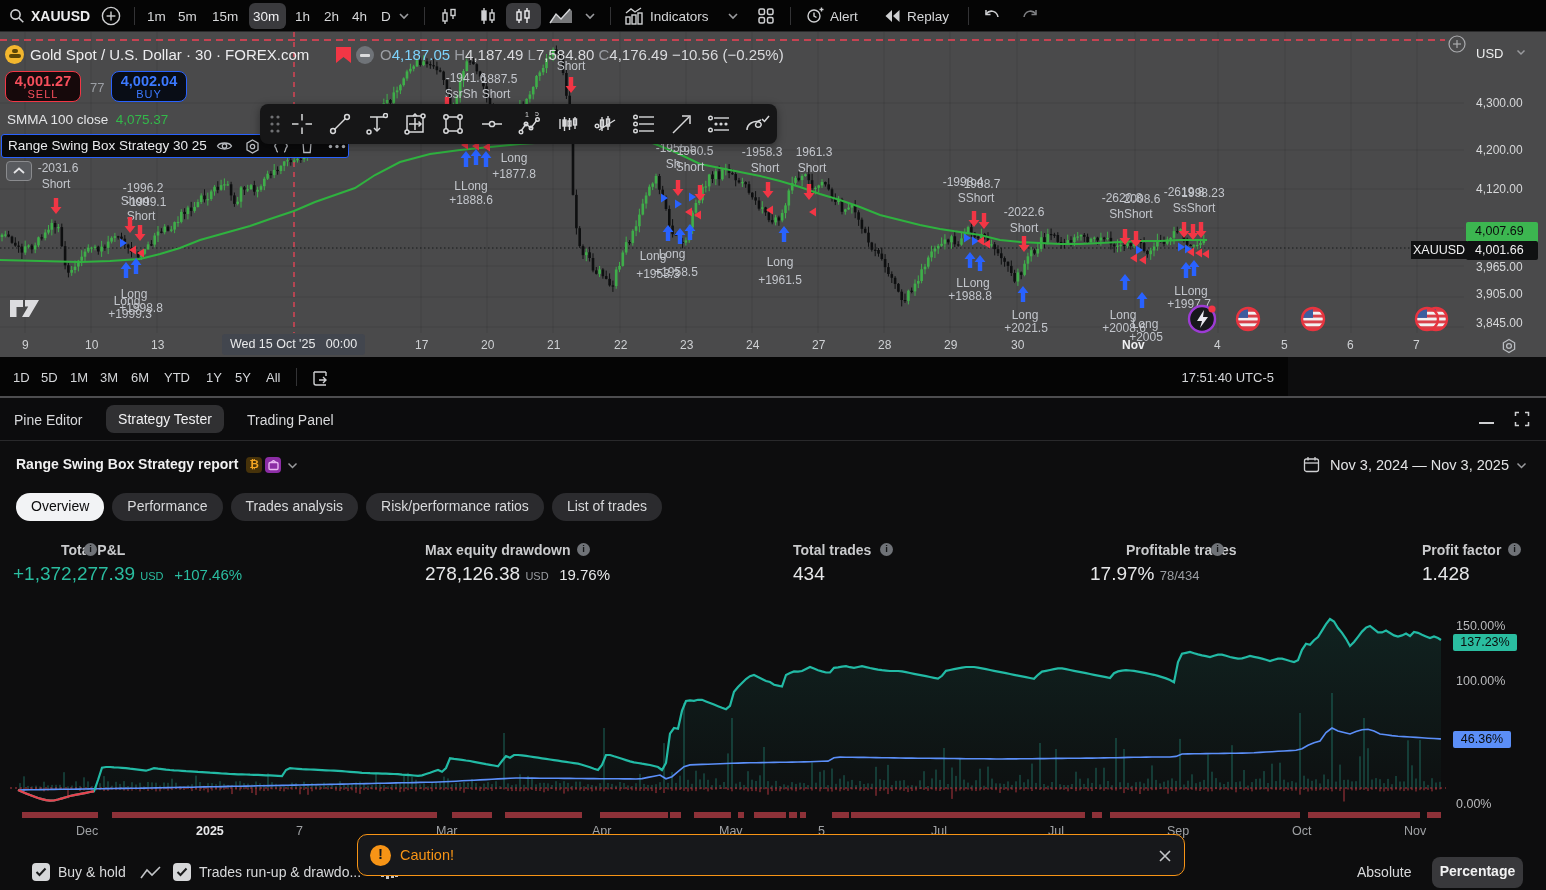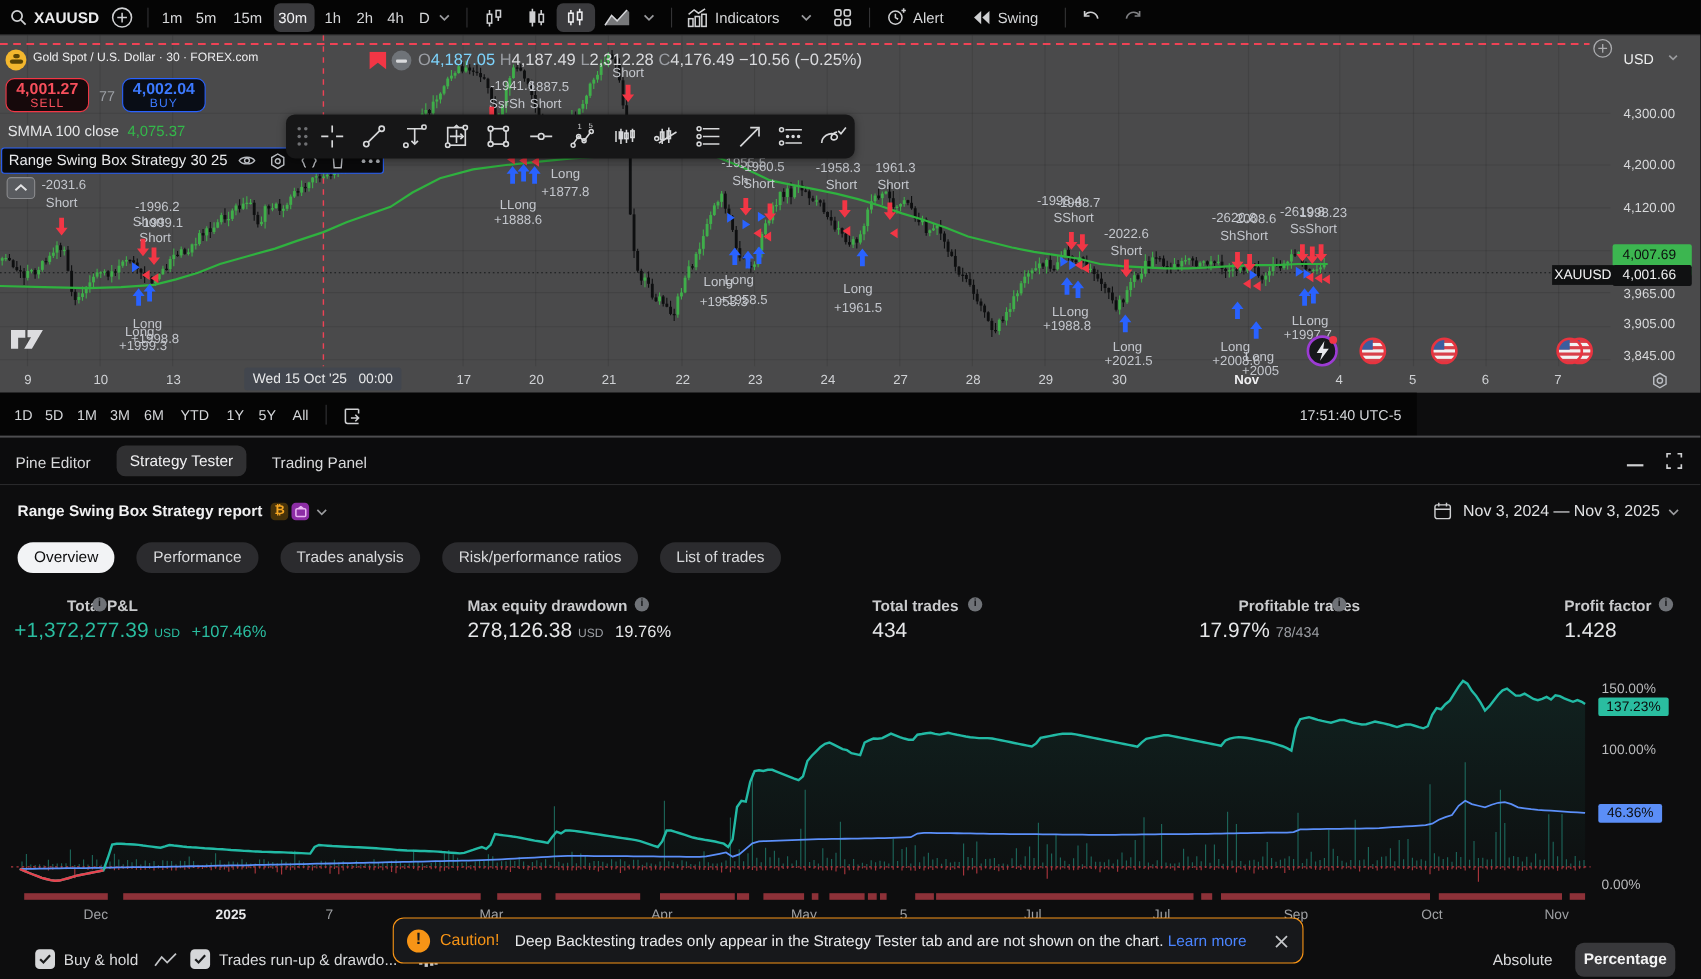--- a/index.html
+++ b/index.html
@@ -87,21 +87,21 @@
       <circle cx="8" cy="9" r="6"></circle>
       <path d="M8,5.5 L8,9 L10.5,10.5"></path>
       <line x1="13.5" y1="2.5" x2="17.5" y2="2.5"></line>
       <line x1="15.5" y1="0.5" x2="15.5" y2="4.5"></line>
     </svg>
   <span class="abs" style="left:830px;top:9px">Alert</span>
   <svg class="abs" style="left:884px;top:8px" width="17" height="16" viewBox="0 0 17 16" fill="#cfd0d2">
       <path d="M8,2 L8,14 L1.5,8 Z"></path>
       <path d="M15.5,2 L15.5,14 L9,8 Z"></path>
     </svg>
-  <span class="abs" style="left:907px;top:9px">Swing</span>
+  <span class="abs" style="left:907px;top:9px">Replay</span>
   <div class="abs" style="left:968px;top:7px;width:1px;height:18px;background:#333335"></div>
   <svg class="abs" style="left:983px;top:8px" width="18" height="16" viewBox="0 0 18 16" fill="none" stroke="#cfd0d2" stroke-width="1.5">
       <path d="M3,6 C7,1 14,3 15,9"></path>
       <path d="M3,2 L3,6.5 L7.5,6.5"></path>
     </svg>
   <svg class="abs" style="left:1021px;top:8px" width="18" height="16" viewBox="0 0 18 16" fill="none" stroke="#808184" stroke-width="1.5">
       <path d="M15,6 C11,1 4,3 3,9"></path>
       <path d="M15,2 L15,6.5 L10.5,6.5"></path>
     </svg>
 </div>
@@ -1039,27 +1039,27 @@
 <g fill="#dcdcdf">
       <path d="M10,300 h13 v7 h-6.5 v10 h-6.5 Z"></path>
       <path d="M25,300 h14 l-10,17 h-7 l6.2,-10.5 h-3.2 Z"></path>
     </g>
 </svg>
 
 <div class="abs" style="left:5px;top:45px;width:19px;height:19px;border-radius:50%;background:#f3b72e;overflow:hidden">
   <div class="abs" style="left:4px;top:9px;width:12px;height:4px;background:#5a4506;border-radius:2px"></div>
   <div class="abs" style="left:7px;top:4px;width:6px;height:4px;background:#5a4506;border-radius:2px"></div>
 </div>
-<span class="abs" style="left:30px;top:46px;font-size:11px;color:#ededef;">Gold Spot / U.S. Dollar · 30 · FOREX.com</span>
+<span class="abs" style="left:30px;top:46px;font-size:15px;color:#ededef;">Gold Spot / U.S. Dollar · 30 · FOREX.com</span>
 <svg class="abs" style="left:334px;top:47px" width="19" height="16" viewBox="0 0 19 16">
     <path d="M2,0 h15 v16 l-7.5,-6 L2,16 Z" fill="#f23645"></path>
   </svg>
 <div class="abs" style="left:356px;top:46px;width:18px;height:18px;border-radius:50%;background:#6f7378"></div>
 <div class="abs" style="left:360px;top:54px;width:10px;height:2.5px;background:#dadbdd;border-radius:1px"></div>
-<span class="abs" style="left:380px;top:46px;font-size:15px;color:#9b9ea4;">O<span style="color:#7dd3fc">4,187.05</span>&nbsp;H<span style="color:#d9dadd">4,187.49</span>&nbsp;L<span style="color:#d9dadd">2,312.28</span>&nbsp;C<span style="color:#d9dadd">4,176.49</span>&nbsp;<span style="color:#d9dadd">−10.56 (−0.25%)</span></span>
+<span class="abs" style="left:380px;top:46px;font-size:15px;color:#9b9ea4;">O<span style="color:#7dd3fc">4,187.05</span>&nbsp;H<span style="color:#d9dadd">4,187.49</span>&nbsp;L<span style="color:#d9dadd">7,584.80</span>&nbsp;C<span style="color:#d9dadd">4,176.49</span>&nbsp;<span style="color:#d9dadd">−10.56 (−0.25%)</span></span>
 
 <div class="abs" style="left:5px;top:71px;width:76px;height:31px;border:1.5px solid #f23645;border-radius:8px;background:#16090b;text-align:center;">
   <div style="color:#f74f5c;font-size:14.5px;font-weight:bold;margin-top:1px">4,001.27</div>
   <div style="color:#f74f5c;font-size:11px;letter-spacing:1px;margin-top:-1px">SELL</div>
 </div>
 <span class="abs" style="left:90px;top:80px;font-size:13px;color:#9b9ea4;">77</span>
 <div class="abs" style="left:111px;top:71px;width:76px;height:31px;border:1.5px solid #2962ff;border-radius:8px;background:#090d16;text-align:center;">
   <div style="color:#3c79ff;font-size:14.5px;font-weight:bold;margin-top:1px">4,002.04</div>
   <div style="color:#3c79ff;font-size:11px;letter-spacing:1px;margin-top:-1px">BUY</div>
 </div>
@@ -1285,21 +1285,21 @@
     <rect x="1.5" y="3" width="14" height="12.5" rx="2"></rect>
     <line x1="1.5" y1="7" x2="15.5" y2="7"></line>
     <line x1="5" y1="1" x2="5" y2="4.5"></line>
     <line x1="12" y1="1" x2="12" y2="4.5"></line>
   </svg>
 <span class="abs" style="left:1330px;top:457px;font-size:14.5px;color:#e2e3e5;">Nov 3, 2024 — Nov 3, 2025</span>
 <svg class="abs" style="left:1516px;top:462px" width="11" height="7" viewBox="0 0 11 7">
     <path d="M1.5,1.5 L5.5,5.5 L9.5,1.5" fill="none" stroke="#9a9b9e" stroke-width="1.5"></path>
   </svg>
 
-<div class="abs" style="left:16px;top:493px;display:flex;gap:20px;font-size:14px;">
+<div class="abs" style="left:16px;top:493px;display:flex;gap:8px;font-size:14px;">
   <div style="height:28px;border-radius:14px;background:#f2f3f5;color:#0c0c0d;padding:5px 15px 0">Overview</div>
   <div style="height:28px;border-radius:14px;background:#2b2b2e;color:#d8d9db;padding:5px 15px 0">Performance</div>
   <div style="height:28px;border-radius:14px;background:#2b2b2e;color:#d8d9db;padding:5px 15px 0">Trades analysis</div>
   <div style="height:28px;border-radius:14px;background:#2b2b2e;color:#d8d9db;padding:5px 15px 0">Risk/performance ratios</div>
   <div style="height:28px;border-radius:14px;background:#2b2b2e;color:#d8d9db;padding:5px 15px 0">List of trades</div>
 </div>
 
 <div class="abs" style="left:0;top:541px;width:1546px;height:46px;color:#c9cacc;">
   <span class="abs" style="left:13px;top:1px;font-size:14px;font-weight:bold;margin-left:48px;">Total P&amp;L</span>
   <div class="abs" style="left:84px;top:2px;width:13px;height:13px;border-radius:50%;background:#6f7277;color:#141517;font-size:9.5px;text-align:center;font-weight:bold;">i</div>
@@ -2108,17 +2108,16 @@
       <rect x="11" y="5" width="3" height="8"></rect>
       <rect x="15" y="3" width="3" height="9"></rect>
     </svg>
   <span class="abs" style="left:1357px;top:9px">Absolute</span>
   <div class="abs" style="left:1432px;top:2px;width:91px;height:31px;background:#38383b;border-radius:8px;text-align:center;color:#f2f2f3;padding-top:6px;font-weight:bold;">Percentage</div>
 </div>
 
 <div class="abs" style="left:357px;top:834px;width:828px;height:42px;background:#17181b;border:1.5px solid #f79416;border-radius:10px;z-index:5;">
   <div class="abs" style="left:12px;top:10px;width:21px;height:21px;border-radius:50%;background:#f79416;color:#17181b;font-weight:bold;text-align:center;font-size:15px;">!</div>
   <span class="abs" style="left:42px;top:11.5px;font-size:14.5px;color:#f79416;font-weight:normal;">Caution!</span>
-  <span class="abs" style="left:110px;top:12px;font-size:14px;color:#e8e9eb;">Deep Backtesting trades only appear in the Strategy Tester tab and are not shown on the chart.&nbsp;<span style="color:#4a84ff">Learn more</span></span>
   <svg class="abs" style="left:800px;top:14px" width="14" height="14" viewBox="0 0 14 14">
       <path d="M2,2 L12,12 M12,2 L2,12" stroke="#c3c5c8" stroke-width="1.6"></path>
     </svg>
 </div>
 
 </body></html>

